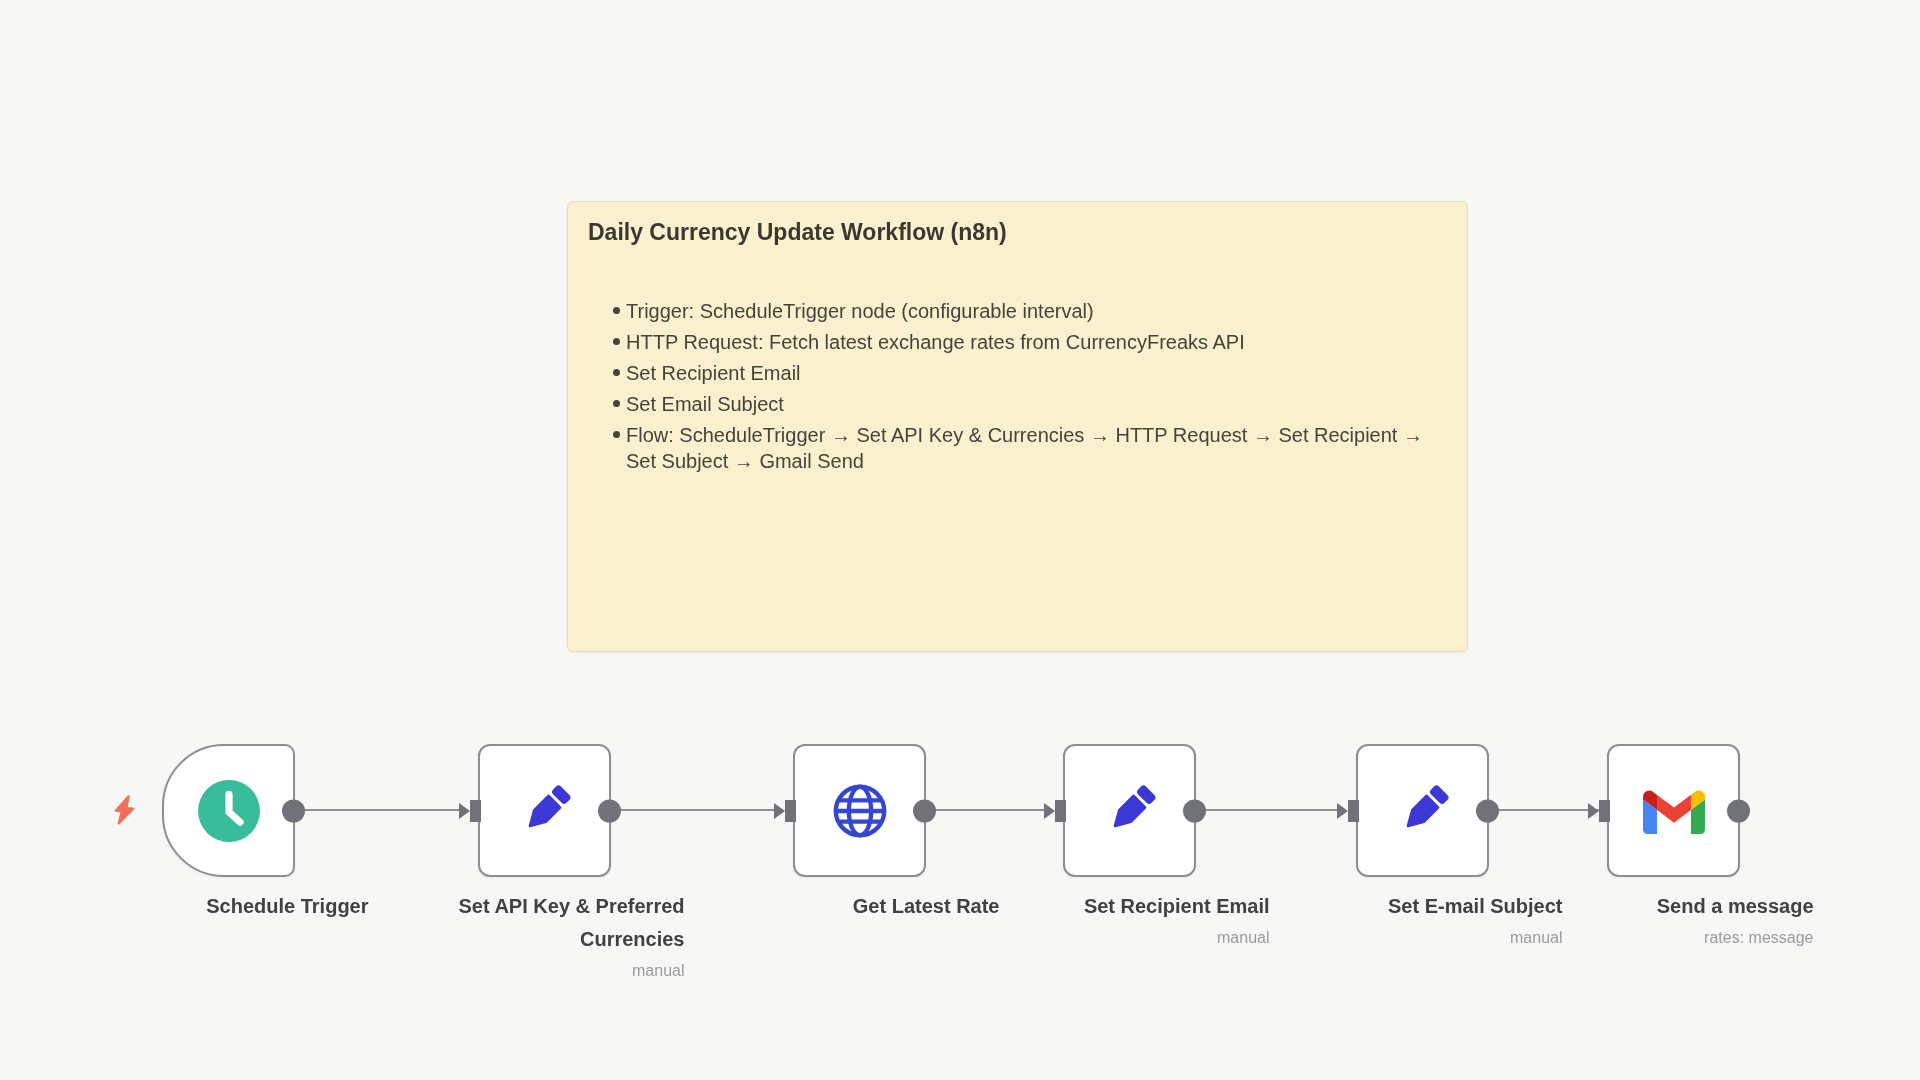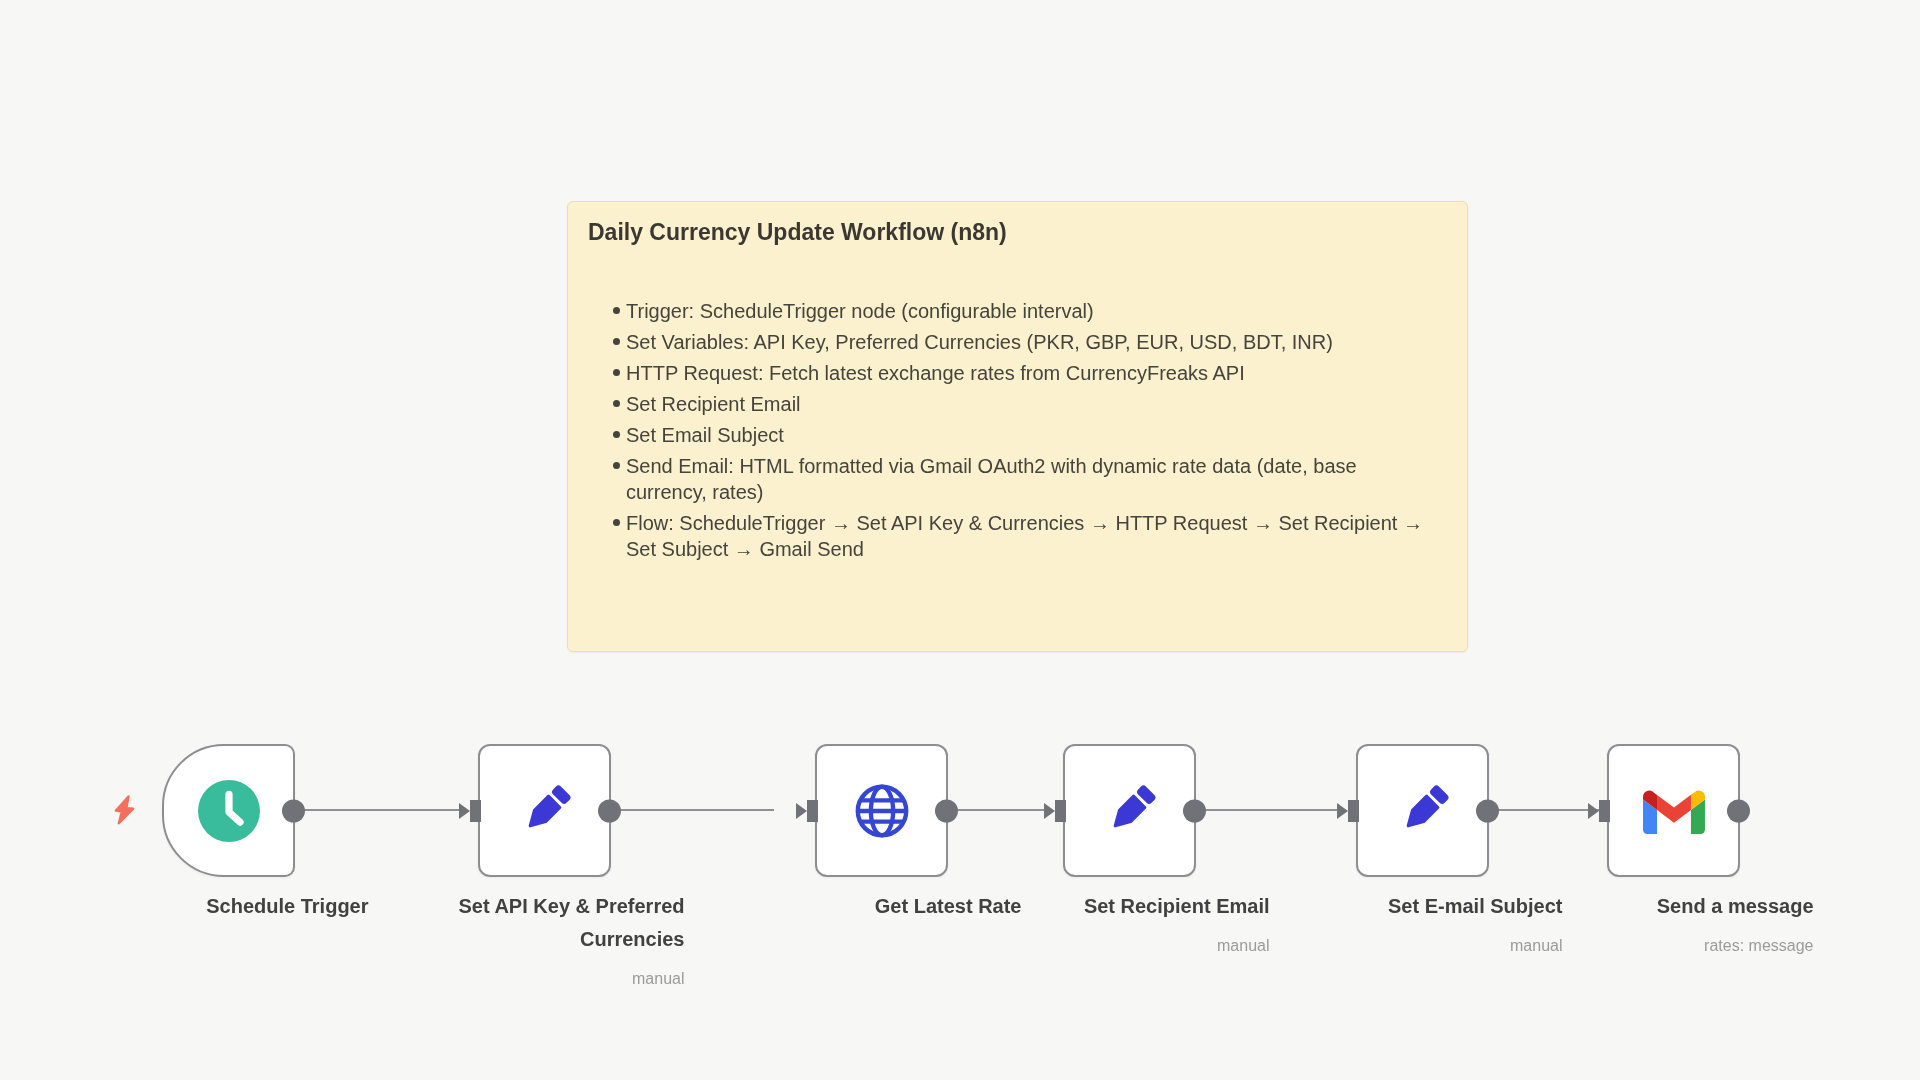--- a/index.html
+++ b/index.html
@@ -98,21 +98,21 @@
     width:280px;
     text-align:right;
   }
   .node-label .label{
     font-size:20px;
     font-weight:600;
     line-height:33px;
     color:#414141;
   }
   .node-label .subtitle{
-    margin-top:12px;
+    margin-top:4px;
     font-size:16px;
     line-height:22px;
     color:#9b9b9b;
   }
 
   
   .conn{
     position:absolute;
     top:809px;
     height:2px;
@@ -125,25 +125,23 @@
 </style>
 </head>
 <body>
 
 <div id="canvas">
 
   <div class="sticky-note">
     <div class="sticky-title">Daily Currency Update Workflow (n8n)</div>
     <ul class="sticky-list">
       <li>Trigger: ScheduleTrigger node (configurable interval)</li>
-      <li>Set Variables: API Key, Preferred Currencies (PKR, GBP, EUR, USD, BDT, INR)</li>
       <li>HTTP Request: Fetch latest exchange rates from CurrencyFreaks API</li>
       <li>Set Recipient Email</li>
       <li>Set Email Subject</li>
-      <li>Send Email: HTML formatted via Gmail OAuth2 with dynamic rate data (date, base currency, rates)</li>
       <li>Flow: ScheduleTrigger → Set API Key &amp; Currencies → HTTP Request → Set Recipient → Set Subject → Gmail Send</li>
     </ul>
   </div>
 
   <svg class="bolt" width="26" height="32" viewBox="0 0 24 28">
     <path d="M14,1 L3.5,15.5 L9.2,15.5 L7.5,27 L19.5,12 L13.2,12 Z" fill="#f4705c" stroke="#f4705c" stroke-width="2" stroke-linejoin="round" transform="rotate(6 12 14)"></path>
   </svg>
 
   <div class="conn" style="left:295px;width:164px;"></div>
   <div class="conn" style="left:610px;width:164px;"></div>
@@ -178,21 +176,21 @@
         </g>
       </svg>
       <div class="port-out"></div>
     </div>
     <div class="node-label">
       <div class="label">Set API Key &amp; Preferred Currencies</div>
       <div class="subtitle">manual</div>
     </div>
   </div>
 
-  <div class="node-wrap" style="left:815px;">
+  <div class="node-wrap" style="left:793px;">
     <div class="node">
       <svg class="port-in" width="24" height="24" viewBox="0 0 24 24">
         <polygon points="0,4 11,12 0,20" fill="#717178"></polygon>
         <rect x="11" y="1" width="11" height="22" fill="#717178"></rect>
       </svg>
       <svg width="62" height="62" viewBox="0 0 64 64">
         <g fill="none" stroke="#3546d2" stroke-width="4.5">
           <circle cx="32" cy="32" r="25"></circle>
           <ellipse cx="32" cy="32" rx="11.5" ry="25"></ellipse>
           <line x1="7" y1="32" x2="57" y2="32"></line>

